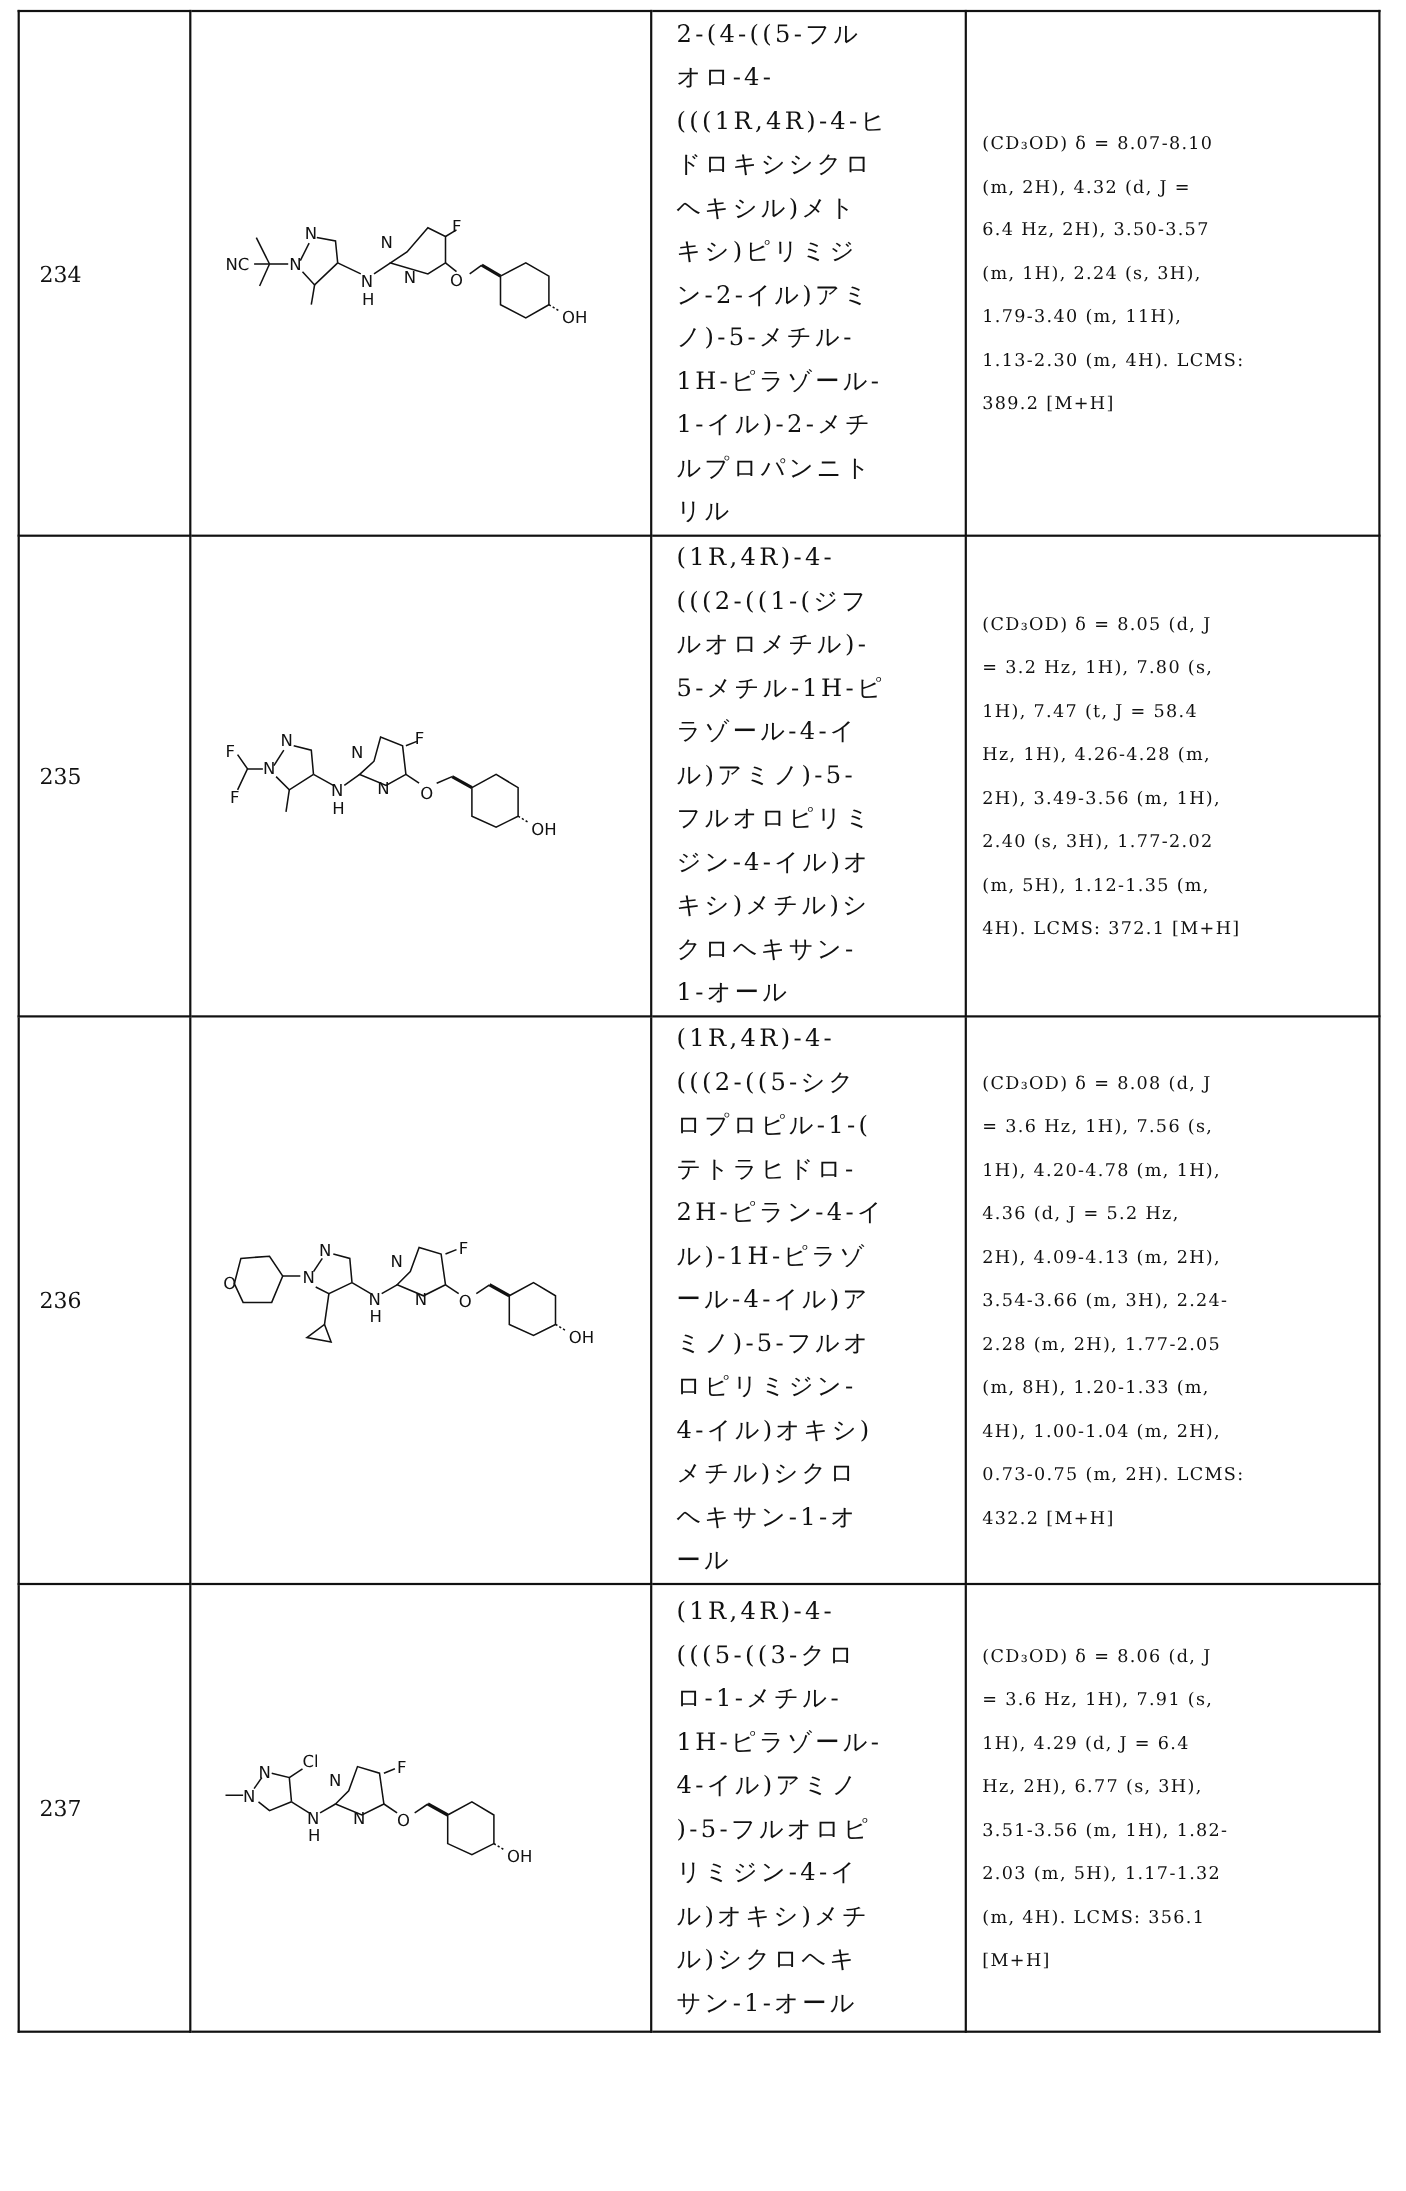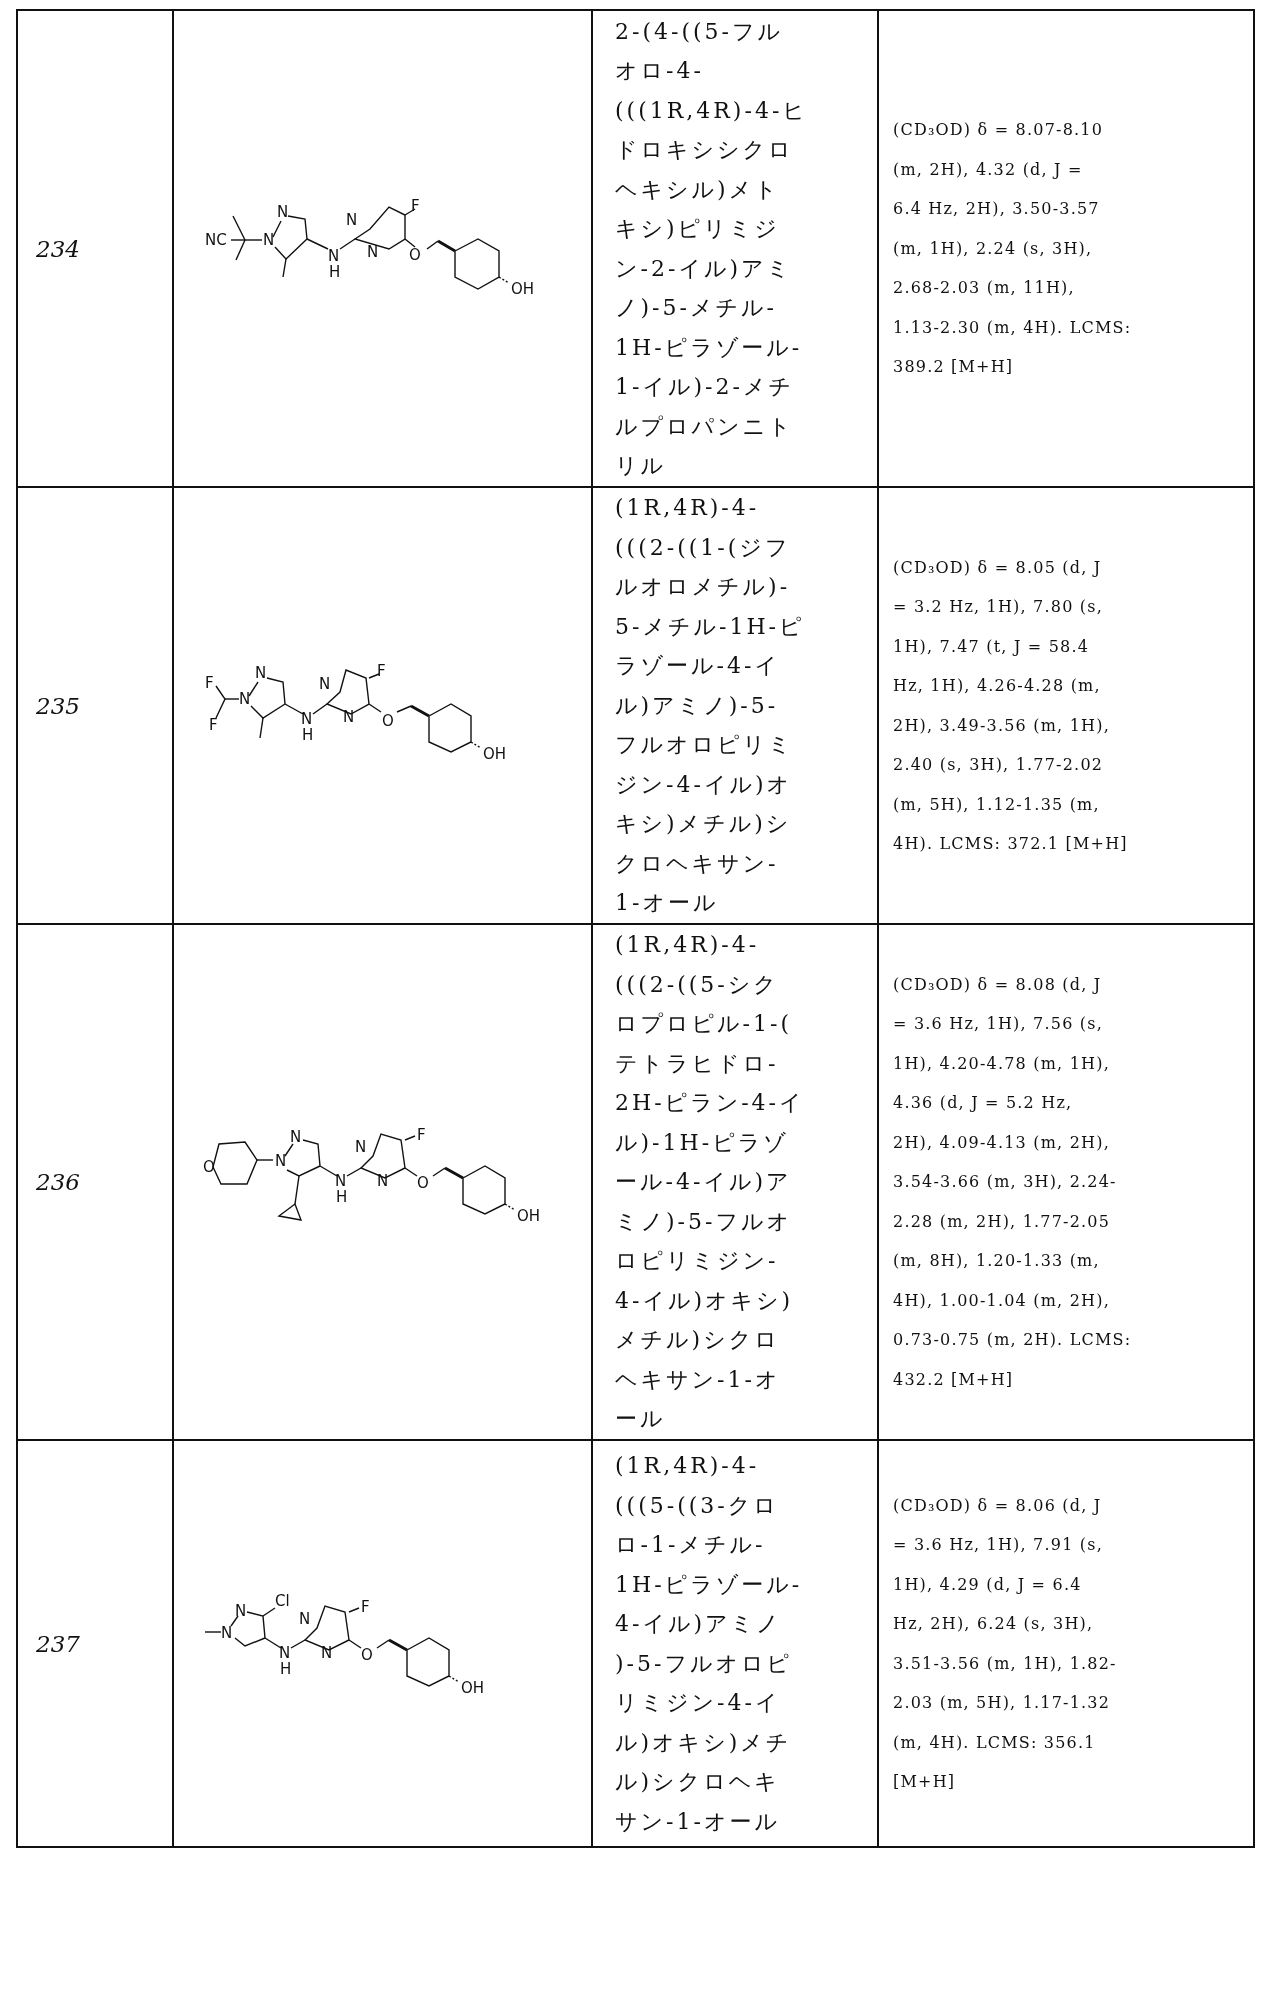--- a/index.html
+++ b/index.html
@@ -1,20 +1,20 @@
 <!DOCTYPE html>
 <html><head>
   <meta charset="utf-8">
   <style>
     html, body { margin: 0; padding: 0; background: #ffffff; }
     body { width: 1278px; height: 1992px; position: relative; overflow: hidden;
            font-family: "DejaVu Serif", "Liberation Serif", serif; color: #111; }
     .tbl { position: absolute; left: 16px; top: 9px; width: 1239px; border-collapse: collapse; table-layout: fixed; }
     .tbl td { border: 2px solid #111; vertical-align: middle; padding: 0; }
-    .c-id { width: 136px; font-size: 23px; padding-left: 18px !important; font-style: italic; }
+    .c-id { width: 136px; font-size: 20px; padding-left: 18px !important; }
     .c-struct { width: 417px; text-align: center; }
     .c-name { width: 262px; font-size: 22px; line-height: 39.5px; padding-left: 22px !important; letter-spacing: 3px; margin-top: 32px; }
     .c-nmr { font-size: 16px; line-height: 39.5px; padding-left: 14px !important; padding-right: 6px !important; letter-spacing: 1.2px; }
     .line { display: block; white-space: nowrap; }
     svg.mol { display: block; margin: 0 auto; }
     svg.mol text { font-family: "DejaVu Sans", "Liberation Sans", sans-serif; font-size: 15px; fill: #111; }
     svg.mol line, svg.mol polyline, svg.mol polygon.ring { stroke: #111; stroke-width: 1.4; fill: none; }
   </style>
 </head>
 <body>
@@ -67,21 +67,21 @@
       <span class="line">1H-ピラゾール-</span>
       <span class="line">1-イル)-2-メチ</span>
       <span class="line">ルプロパンニト</span>
       <span class="line">リル</span>
     </td>
     <td class="c-nmr">
       <span class="line">(CD₃OD)  δ  = 8.07-8.10</span>
       <span class="line">(m,  2H), 4.32 (d, J =</span>
       <span class="line">6.4 Hz,  2H), 3.50-3.57</span>
       <span class="line">(m,  1H), 2.24 (s,  3H),</span>
-      <span class="line">2.68-2.03 (m,  11H),</span>
+      <span class="line">1.79-3.40 (m,  11H),</span>
       <span class="line">1.13-2.30 (m,  4H). LCMS:</span>
       <span class="line">389.2 [M+H]</span>
     </td>
   </tr>
 
   <tr style="height:437px;">
     <td class="c-id">235</td>
     <td class="c-struct">
       <svg class="mol" width="400" height="160" viewBox="0 0 400 160">
         <text x="22" y="62">F</text>
@@ -238,21 +238,21 @@
       <span class="line">)-5-フルオロピ</span>
       <span class="line">リミジン-4-イ</span>
       <span class="line">ル)オキシ)メチ</span>
       <span class="line">ル)シクロヘキ</span>
       <span class="line">サン-1-オール</span>
     </td>
     <td class="c-nmr">
       <span class="line">(CD₃OD)  δ  = 8.06 (d, J</span>
       <span class="line">= 3.6 Hz,  1H), 7.91 (s,</span>
       <span class="line">1H), 4.29 (d, J = 6.4</span>
-      <span class="line">Hz,  2H), 6.24 (s,  3H),</span>
+      <span class="line">Hz,  2H), 6.77 (s,  3H),</span>
       <span class="line">3.51-3.56 (m,  1H), 1.82-</span>
       <span class="line">2.03 (m,  5H), 1.17-1.32</span>
       <span class="line">(m,  4H). LCMS: 356.1</span>
       <span class="line">[M+H]</span>
     </td>
   </tr>
 </tbody>
   </table>
 
 </body></html>

